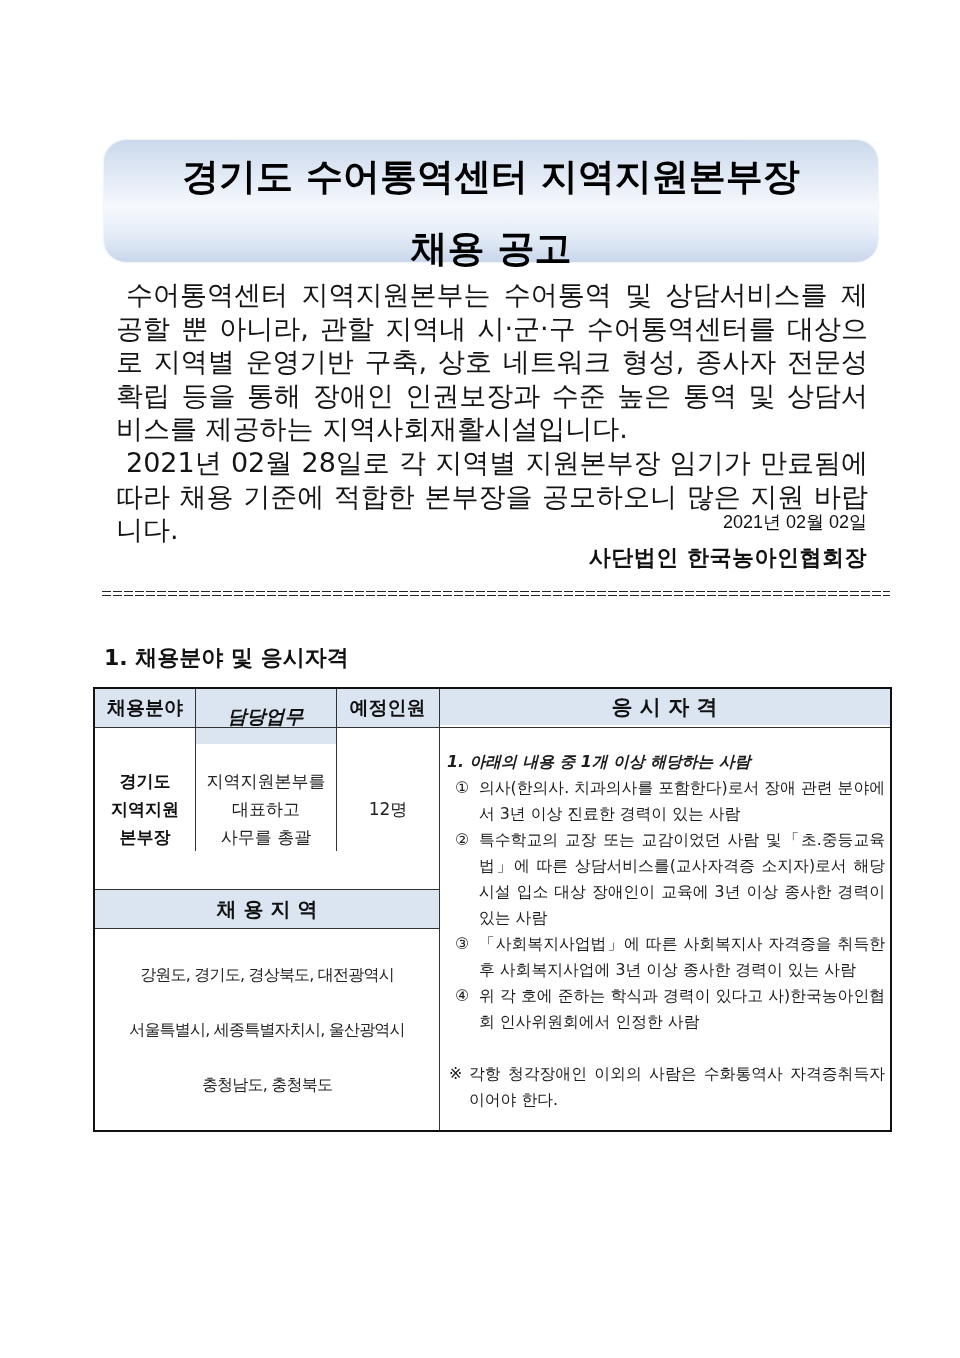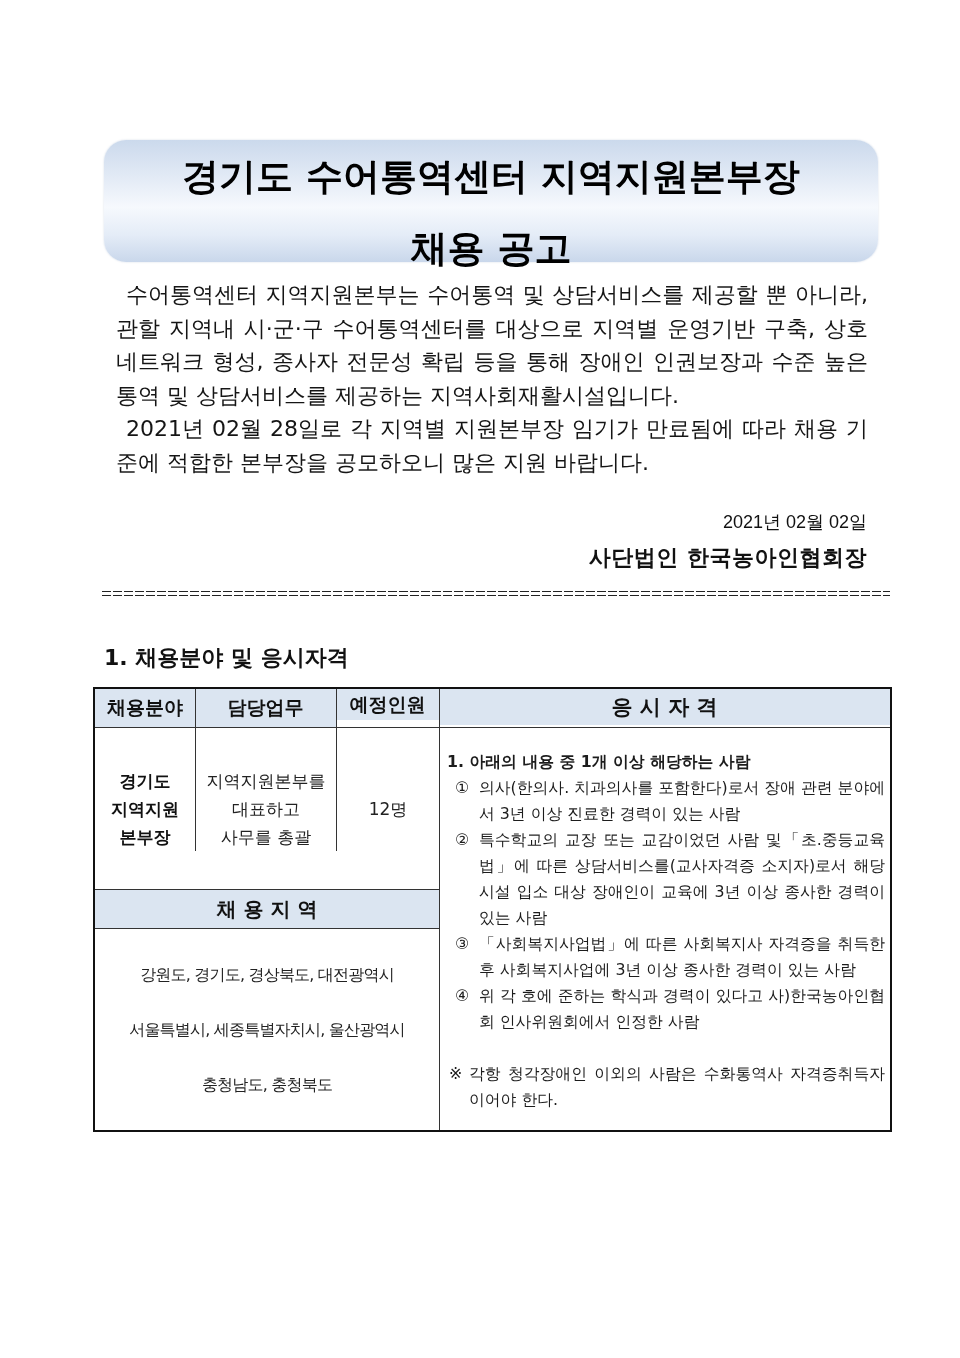--- a/index.html
+++ b/index.html
@@ -45,21 +45,21 @@
     }
     .title-line.l1 { top: 12px; }
     .title-line.l2 { top: 66px; margin-top: 18px; }
 
     
     .intro {
       position: absolute;
       left: 116px;
       top: 278px;
       width: 752px;
-      font-size: 22px;
+      font-size: 27px;
       line-height: 33.6px;
       text-align: justify;
       text-align-last: left;
       color: #151515;
     }
     .intro p {
       margin: 0;
       text-indent: 10px;
     }
 
@@ -178,20 +178,21 @@
     }
 
     .quals {
       font-size: 15.8px;
       line-height: 26px;
       color: #1c1c1c;
     }
     .quals .lead {
       font-weight: bold;
       white-space: nowrap;
+      font-style: italic;
     }
     .q-item {
       position: relative;
       padding-left: 32px;
       text-align: justify;
       text-align-last: left;
     }
     .q-item .num {
       position: absolute;
       left: 8px;
@@ -225,22 +226,22 @@
 <div class="date">2021년 02월 02일</div>
 <div class="org">사단법인 한국농아인협회장</div>
 
 <div class="divider"></div>
 
 <div class="section-title">1. 채용분야 및 응시자격</div>
 
 <div class="tbl">
 
   <div class="cell hdr" style="left:0;top:0;width:100px;height:38px;">채용분야</div>
-  <div class="cell hdr" style="left:100px;top:0;width:141px;height:38px;">담당업무</div>
-  <div class="cell hdr" style="left:241px;top:0;width:103px;height:31px;text-align:right;">예정인원</div>
+  <div class="cell hdr" style="left:100px;top:0;width:141px;height:55px;font-style:italic;">담당업무</div>
+  <div class="cell hdr" style="left:241px;top:0;width:103px;height:38px;text-align:right;">예정인원</div>
   <div class="cell hdr" style="left:344px;top:0;width:451px;height:36px;font-size:21px;">응 시 자 격</div>
 
   <div class="hline" style="left:0;top:38px;width:795px;"></div>
   <div class="vline" style="left:100px;top:0;height:162px;"></div>
   <div class="vline" style="left:241px;top:0;height:162px;"></div>
   <div class="vline" style="left:344px;top:0;height:441px;"></div>
   <div class="hline" style="left:0;top:200px;width:344px;"></div>
   <div class="hline" style="left:0;top:239px;width:344px;"></div>
 
   <div class="cell c-field" style="left:0;top:39px;width:100px;height:161px;">

